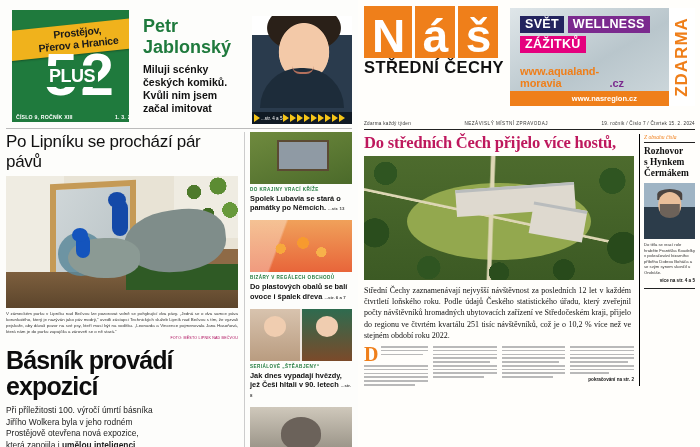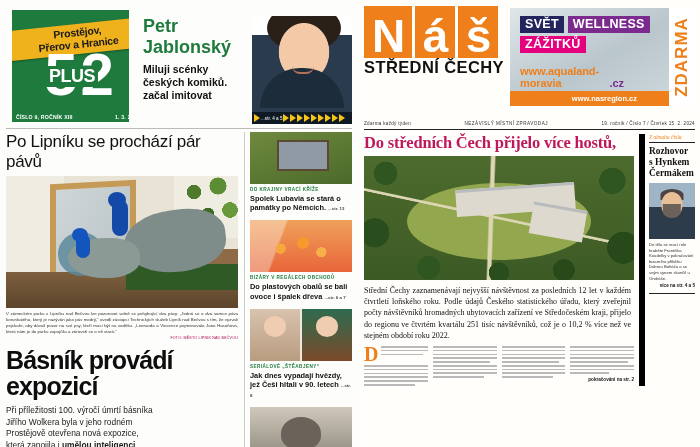--- a/index.html
+++ b/index.html
@@ -350,21 +350,21 @@
   }
   .rp-cols { display: flex; gap: 5px; }
   .rp-col { flex: 1; }
   .dropcap-row { display: flex; gap: 3px; align-items: flex-start; }
   .dropcap {
     font-family: "Liberation Serif", serif;
     font-size: 20px; font-weight: bold; color: #ef7f1a; line-height: 17px;
   }
   .rp-cont { font-size: 4.6px; font-weight: bold; text-align: right; margin-top: 3px; color: #111; }
 
-  .rp-side { width: 62px; border-left: 6px solid #000000; padding-left: 4px; }
+  .rp-side { width: 62px; border-left: 1px solid #000000; padding-left: 4px; }
   .rp-side-kicker {
     font-family: "Liberation Serif", serif;
     font-size: 5.6px; color: #ef7f1a; font-style: italic;
     border-bottom: 1.6px solid #222; padding-bottom: 2px; margin-bottom: 3px;
   }
   .rp-side-title {
     font-family: "Liberation Serif", serif;
     font-size: 9.4px; font-weight: bold; color: #111; line-height: 11px;
     margin-bottom: 4px;
   }
@@ -420,20 +420,21 @@
           <span>1. 3. 2024</span>
         </div>
       </div>
 
       <div class="lp-lead">
         <div class="lp-lead-text">
           <div class="lp-lead-name">Petr Jablonský</div>
           <div class="lp-lead-quote">
             <div>Miluji scénky</div>
             <div>českých komiků.</div>
+            <div>Kvůli nim jsem</div>
             <div>začal imitovat</div>
           </div>
         </div>
         <div class="lp-lead-photo">
           <div class="bg"></div>
           <div class="shoulder"></div>
           <div class="smile"></div>
           <div class="arrowbar">
             <span class="chev"></span>
             <span class="ref">...str. 4 a 5</span>

